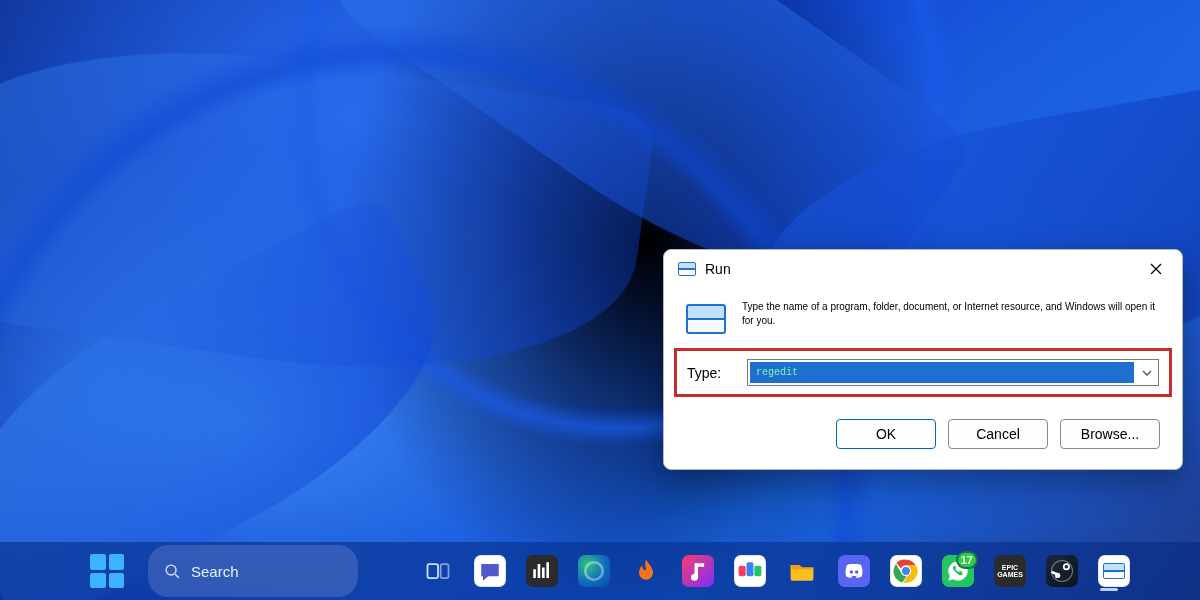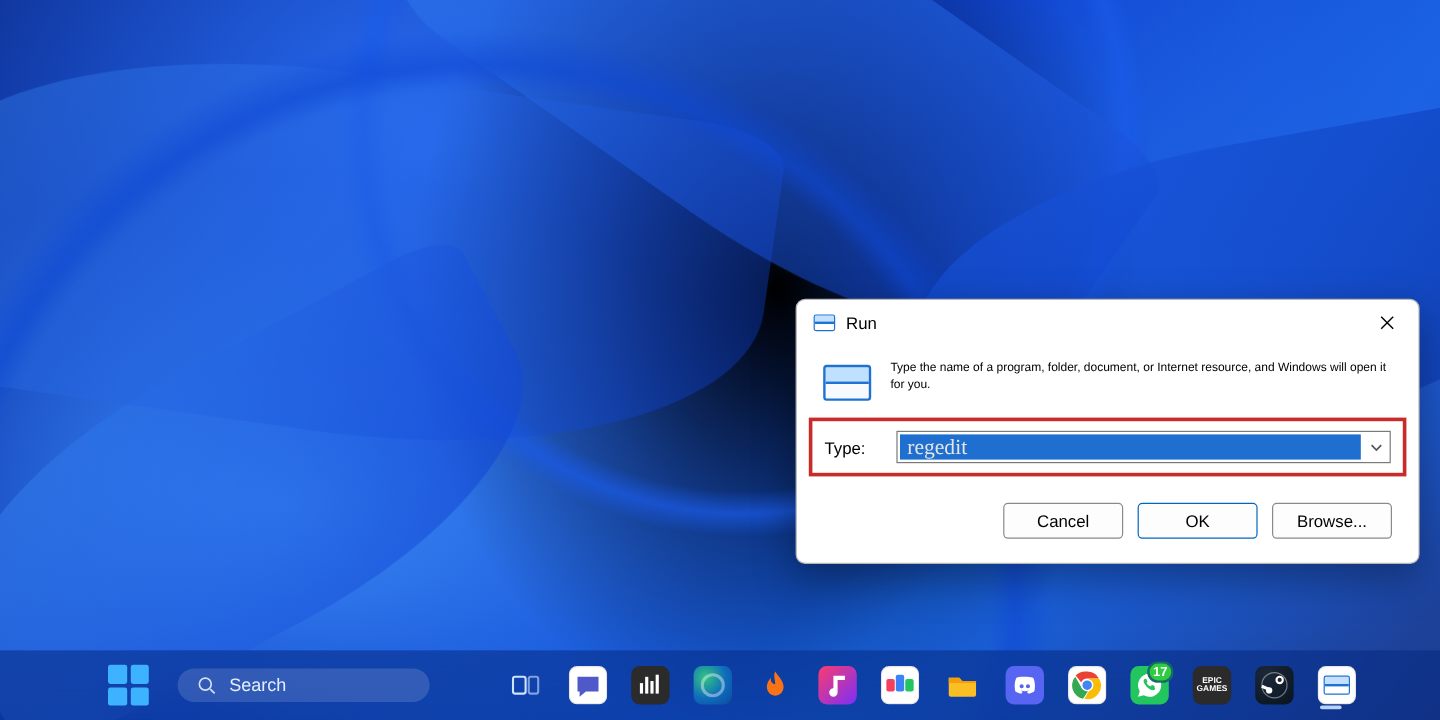--- a/index.html
+++ b/index.html
@@ -131,24 +131,24 @@
     align-items: center;
     border: 1px solid #7a7a7a;
     height: 27px;
     background: #fff;
   }
   .combo input {
     flex: 1;
     border: none;
     outline: none;
     padding: 0 6px;
-    font-size: 18px;
-    font-family: Liberation Serif, serif;
+    font-size: 10px;
+    font-family: Liberation Mono, monospace;
     background: #1f6fd0;
-    color: #e5e5e5;
+    color: #86efac;
     height: 21px;
     margin: 2px;
   }
   .combo input::selection { background:#1f6fd0; color:#fff; }
   .combo-arrow {
     width: 22px;
     display:flex; align-items:center; justify-content:center;
     color:#555;
   }
   .combo-arrow svg{ width:10px; height:10px; }
@@ -194,21 +194,21 @@
     margin-right: 14px;
   }
   .start-grid span {
     background: #3db3ff;
     border-radius: 2px;
   }
   .search-pill {
     display: flex;
     align-items: center;
     gap: 10px;
-    height: 28px;
+    height: 52px;
     width: 210px;
     padding: 0 16px;
     border-radius: 20px;
     background: rgba(255,255,255,0.14);
     color: #e6eefc;
     font-size: 15px;
   }
   .search-pill svg { width: 17px; height: 17px; opacity:.9; }
 
   .tb-gap { width: 34px; }
@@ -289,22 +289,22 @@
         <span class="combo-arrow">
           <svg viewBox="0 0 10 10" fill="none" stroke="currentColor" stroke-width="1.4">
               <path d="M1 3 L5 7 L9 3"></path>
             </svg>
         </span>
       </div>
     </div>
   </div>
 
   <div class="button-row">
+    <button class="dlg-btn primary">OK</button>
     <button class="dlg-btn">Cancel</button>
-    <button class="dlg-btn primary">OK</button>
     <button class="dlg-btn">Browse...</button>
   </div>
 </div>
 
 <div class="taskbar">
   <div class="start-grid">
     <span></span>
       <span></span>
       <span></span>
       <span></span>

